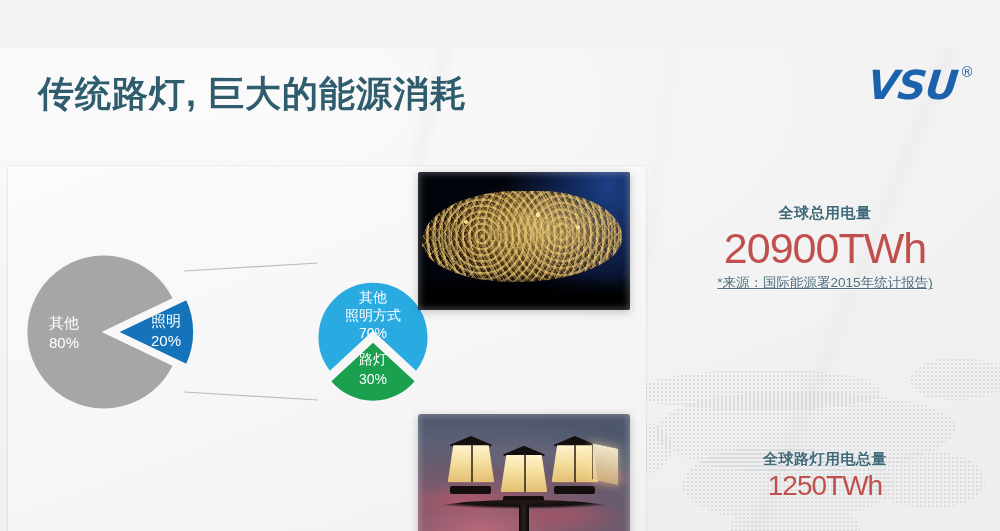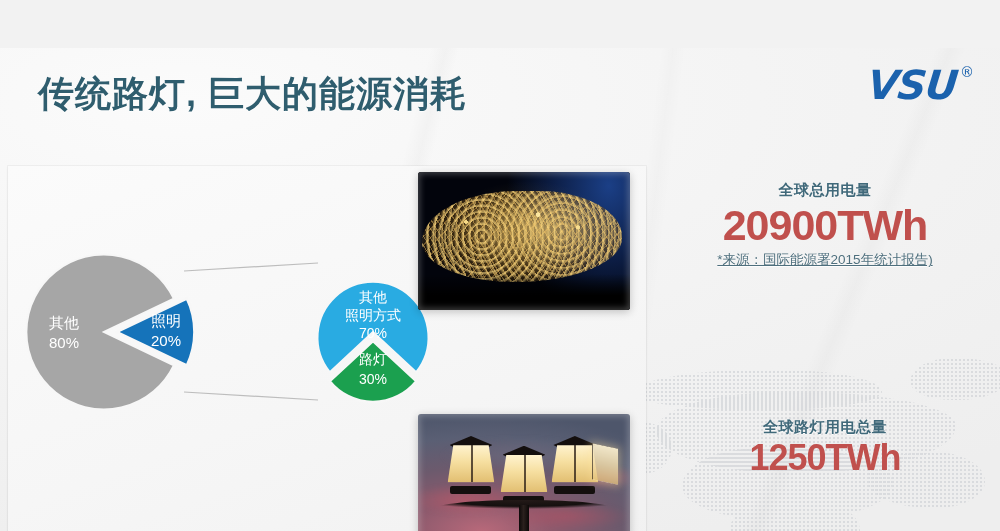--- a/index.html
+++ b/index.html
@@ -156,33 +156,33 @@
     position:absolute;left:82%;top:23%;width:12%;height:26%;
     background:linear-gradient(to bottom,rgba(255,243,210,.92),rgba(228,195,125,.75));
     transform:skewY(12deg);
     box-shadow:0 0 8px 2px rgba(255,226,155,.4);
     border-left:1px solid rgba(30,22,16,.6);
   }
   .photo-blur{position:absolute;inset:0;box-shadow:inset 0 0 6px 2px rgba(255,255,255,.25);}
 
   
   .stat{position:absolute;text-align:center;width:330px;}
-  #stat-top{left:660px;top:133px;}
-  #stat-bottom{left:660px;top:370px;}
+  #stat-top{left:660px;top:156px;}
+  #stat-bottom{left:660px;top:402px;}
   .stat-label{
     font-size:15px;font-weight:bold;color:#40697a;
     text-shadow:0 1px 0 rgba(255,255,255,.8);
     letter-spacing:.5px;
   }
   .stat-value{
-    font-size:43px;font-weight:bold;color:#c0504d;
+    font-size:43px;font-weight:normal;color:#c0504d;
     line-height:1.08;margin-top:2px;letter-spacing:-1px;
     font-family:"Liberation Sans","DejaVu Sans",sans-serif;
   }
-  #stat-bottom .stat-value{font-size:36px;}
+  #stat-bottom .stat-value{font-size:28px;}
   .stat-note{
     font-size:13.5px;color:#4e6f7d;margin-top:3px;
     text-shadow:0 1px 0 rgba(255,255,255,.8);
     text-decoration:underline;
   }
 </style>
 </head>
 <body>
 
 <div class="slide">

